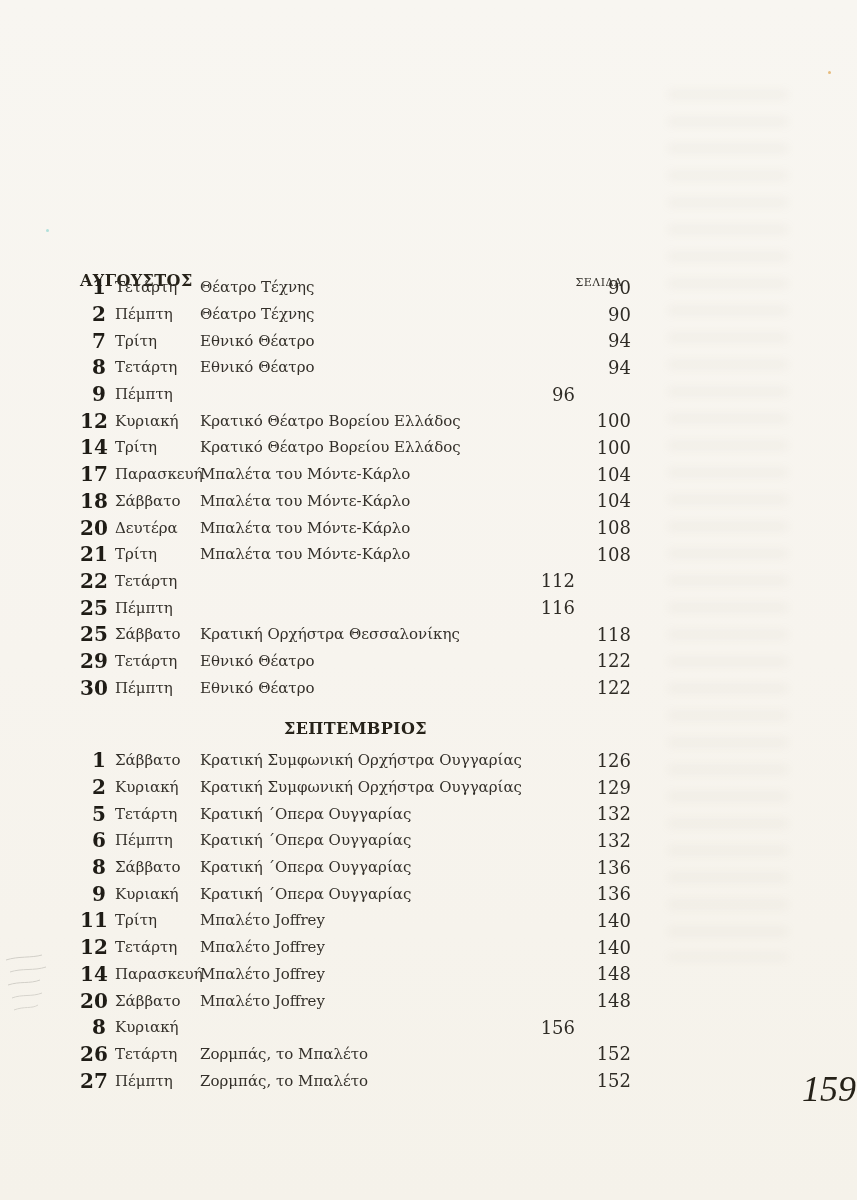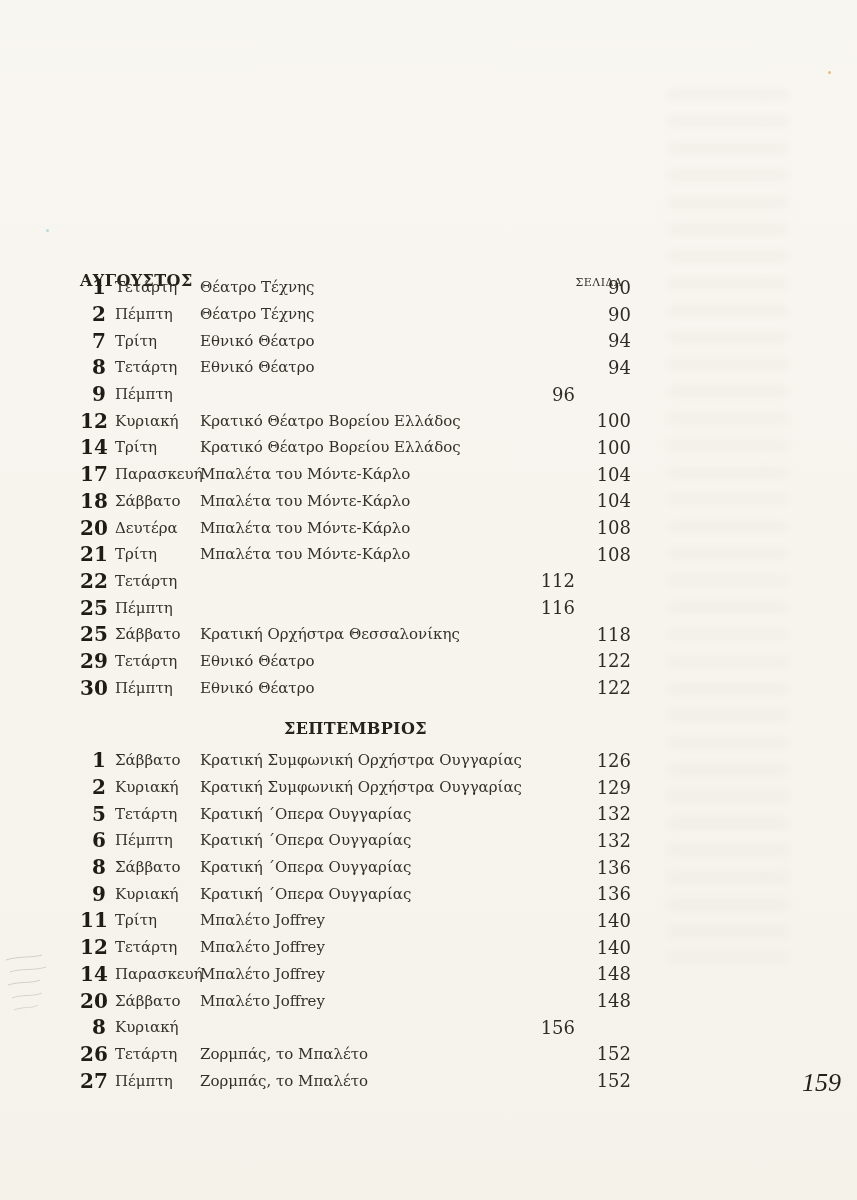--- a/index.html
+++ b/index.html
@@ -98,21 +98,21 @@
     text-align: right;
     color: #2f2c26;
   }
 
   .folio {
     position: absolute;
     left: 802px;
     top: 1068px;
     font-family: "Liberation Serif", serif;
     font-style: italic;
-    font-size: 26px;
+    font-size: 36px;
     color: #252118;
     text-align: right;
   }
 </style>
 </head>
 <body>
 
 <div class="page">
 
   <div class="ghosting"></div>

